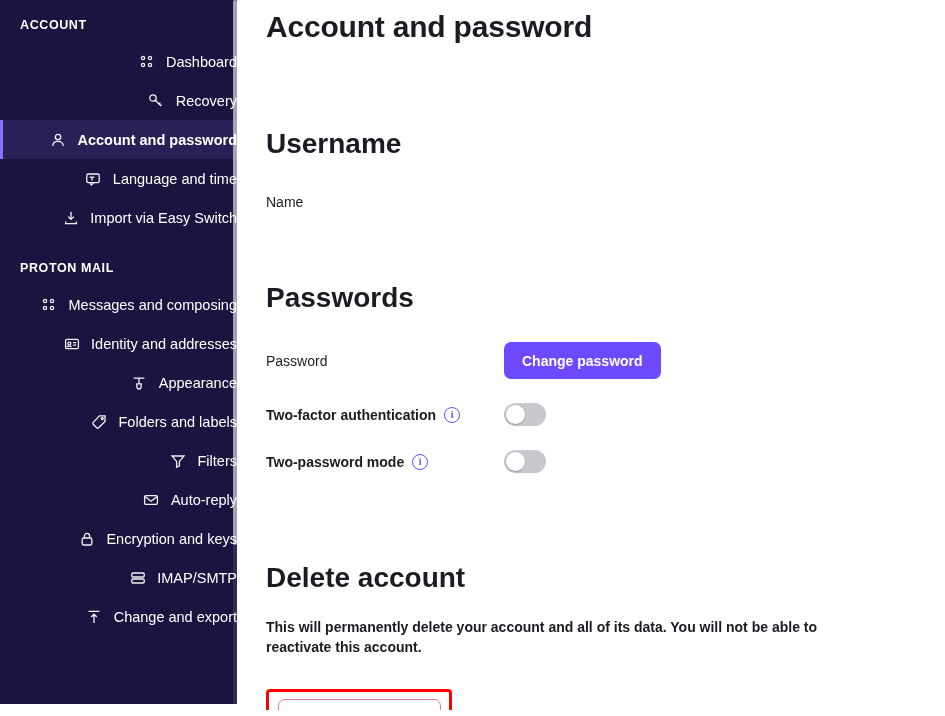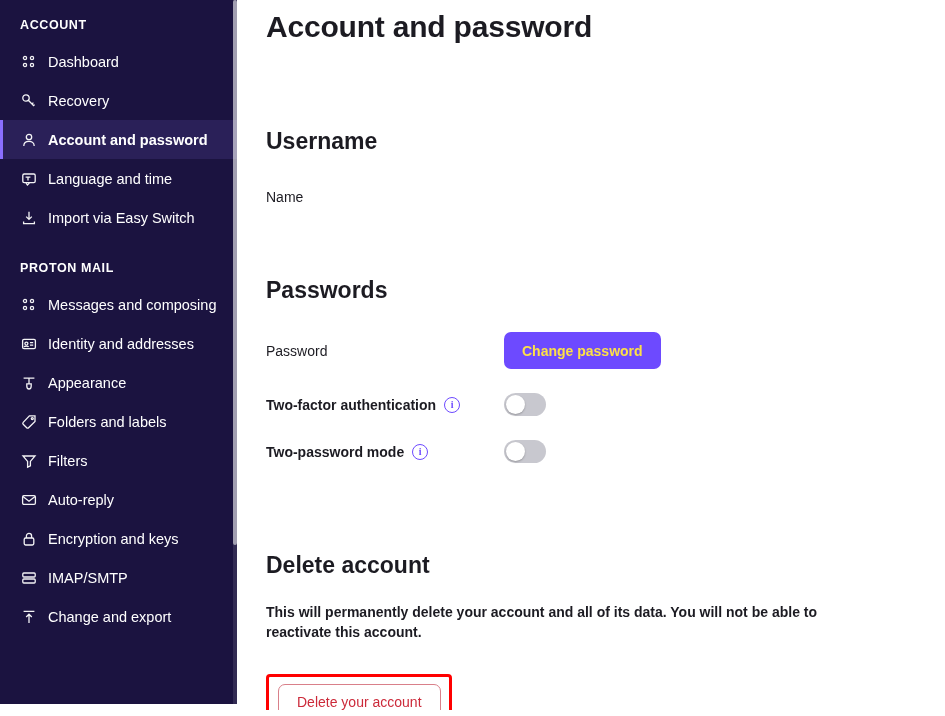--- a/index.html
+++ b/index.html
@@ -46,25 +46,25 @@
     color: #ffffff;
     padding: 4px 0 10px 20px;
     text-transform: uppercase;
   }
   .section-title.second { padding-top: 24px; }
   .nav-item {
     display: flex;
     align-items: center;
     gap: 11px;
     height: 39px;
-    padding-left: 20px;
     font-size: 14.5px;
     color: #ffffff;
     cursor: pointer;
     position: relative;
+    justify-content: flex-end;
   }
   .nav-item.active {
     background: #2a2058;
     font-weight: bold;
   }
   .nav-item.active::before {
     content: "";
     position: absolute;
     left: 0; top: 0;
     width: 3px; height: 39px;
@@ -90,21 +90,21 @@
     position: relative;
   }
   h1.page-title {
     font-size: 30px;
     font-weight: bold;
     color: #1c1b22;
     margin: 10px 0 0 0;
     letter-spacing: -0.2px;
   }
   h2.section-h {
-    font-size: 23px;
+    font-size: 28px;
     font-weight: bold;
     color: #1c1b22;
     margin: 0;
   }
   .block-username { margin-top: 84px; }
   .row {
     display: flex;
     align-items: center;
   }
   .row-label {
@@ -115,21 +115,21 @@
   }
   .username-row { margin-top: 34px; }
   .name-value {
     font-size: 14px;
     color: #1c1b22;
   }
   .block-passwords { margin-top: 72px; }
   .password-row { margin-top: 28px; }
   .btn-primary {
     background: #6d4aff;
-    color: #fde047;
+    color: #ffffff;
     border: none;
     border-radius: 7px;
     font-size: 14px;
     font-weight: bold;
     padding: 0 18px;
     height: 37px;
     cursor: pointer;
     font-family: "Liberation Sans", sans-serif;
   }
   .label-with-info {

